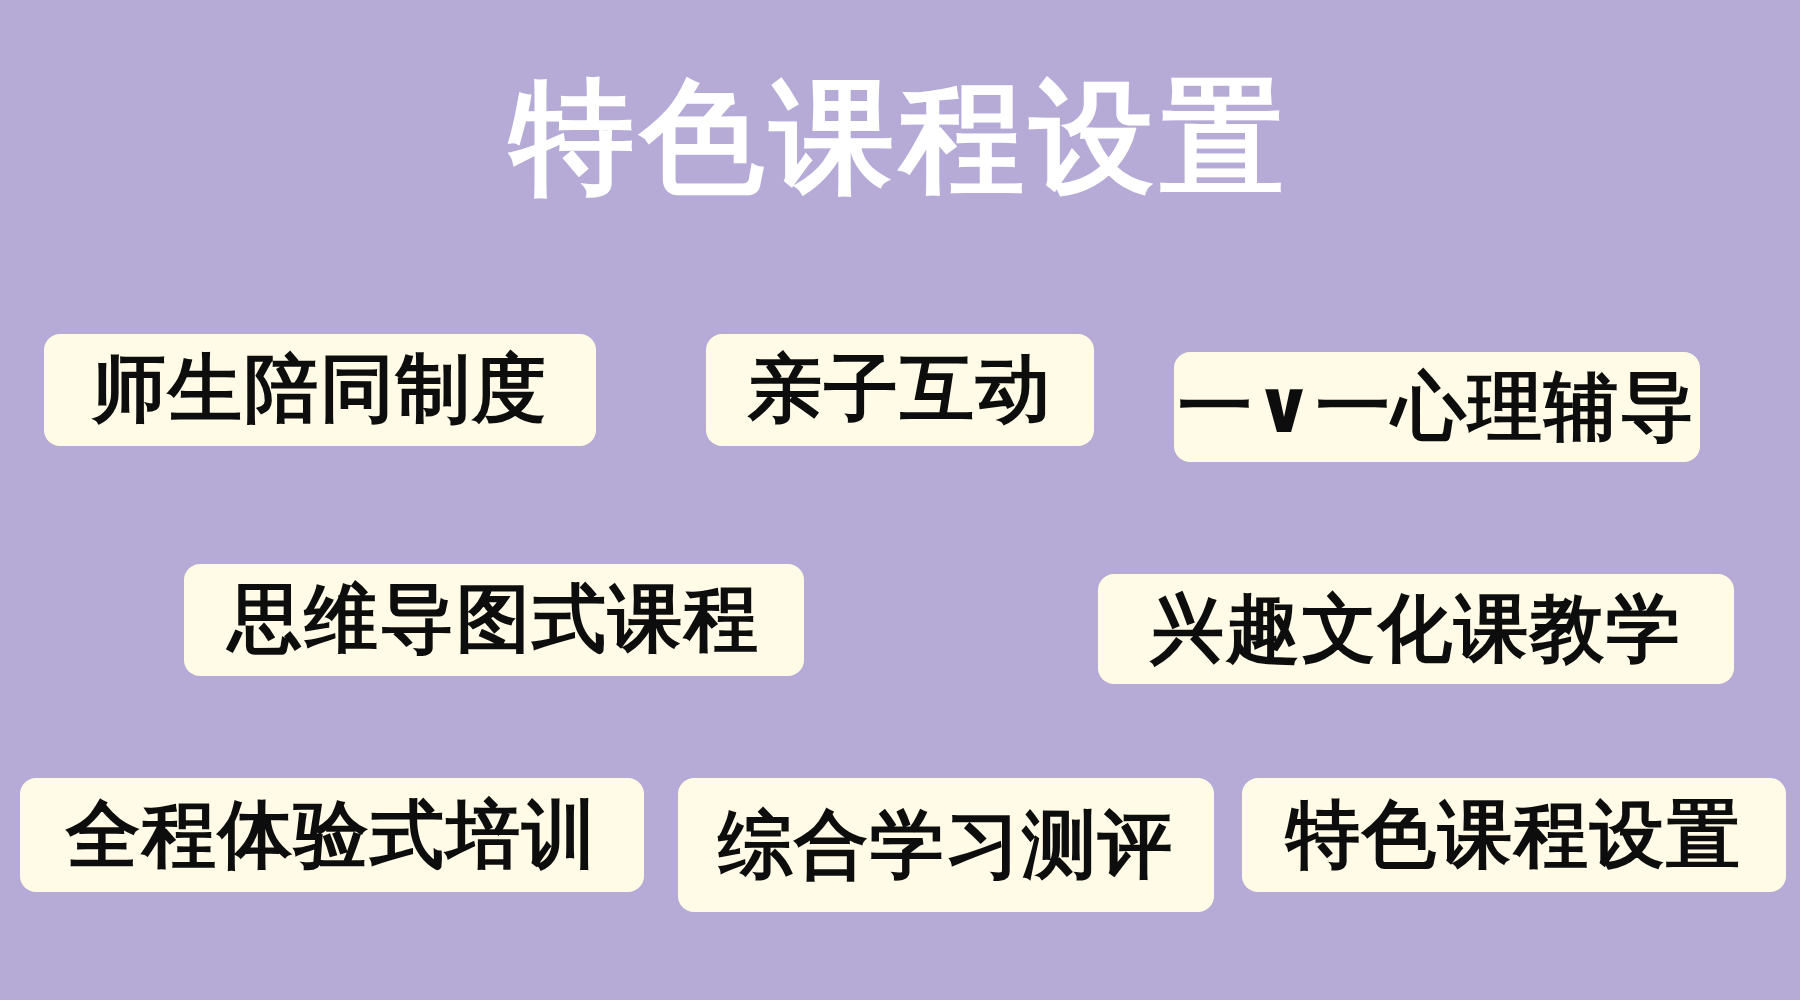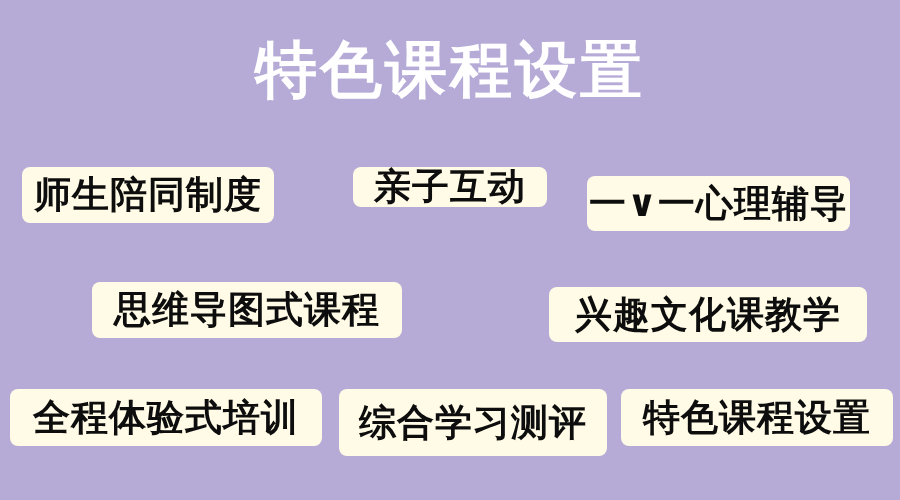--- a/index.html
+++ b/index.html
@@ -39,22 +39,22 @@
       font-size: 37px;
       display: flex;
       align-items: center;
       justify-content: center;
       border-radius: 8px;
       white-space: nowrap;
       letter-spacing: 1px;
       box-sizing: border-box;
     }
     
-    .b1 { left: 22px;  top: 167px; width: 252px; height: 56px; text-align: center; }
-    .b2 { left: 353px; top: 167px; width: 194px; height: 40px; }
+    .b1 { left: 22px;  top: 167px; width: 276px; height: 56px; text-align: center; }
+    .b2 { left: 353px; top: 167px; width: 194px; height: 56px; }
     .b3 { left: 587px; top: 176px; width: 263px; height: 55px; }
     .b4 { left: 92px;  top: 282px; width: 310px; height: 56px; }
     .b5 { left: 529px; top: 287px; width: 318px; height: 55px; margin-left: 20px; }
     .b6 { left: 10px;  top: 389px; width: 312px; height: 57px; }
     .b7 { left: 339px; top: 389px; width: 268px; height: 67px; }
     .b8 { left: 621px; top: 389px; width: 272px; height: 57px; }
   </style>
 </head>
 <body style="--bg: #b6abd6; --title-color: #ffffff; --badge-bg: #fffbe6; --badge-text: #0d0d0d;">
 

